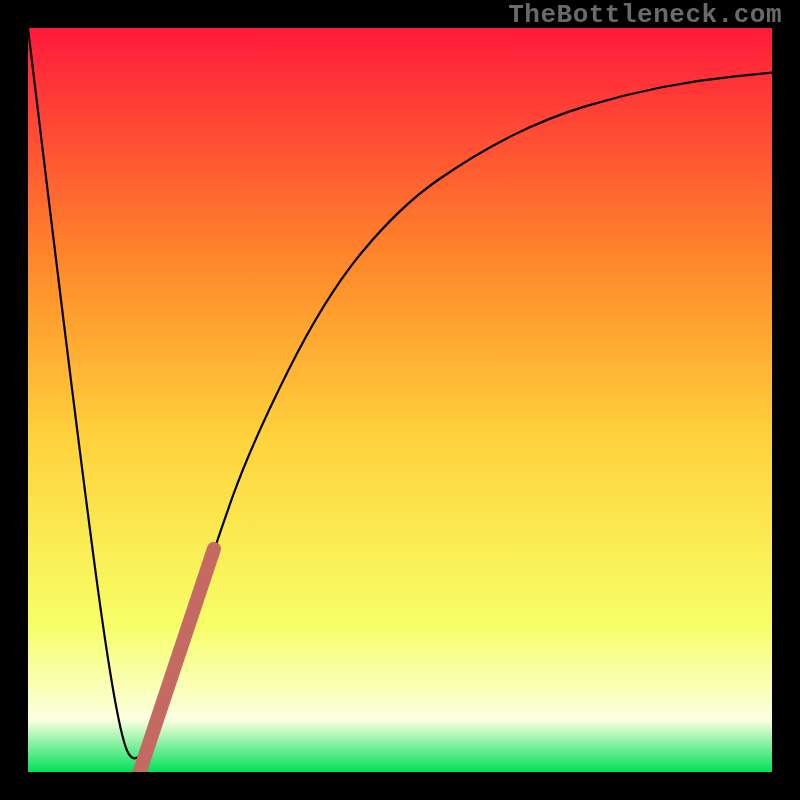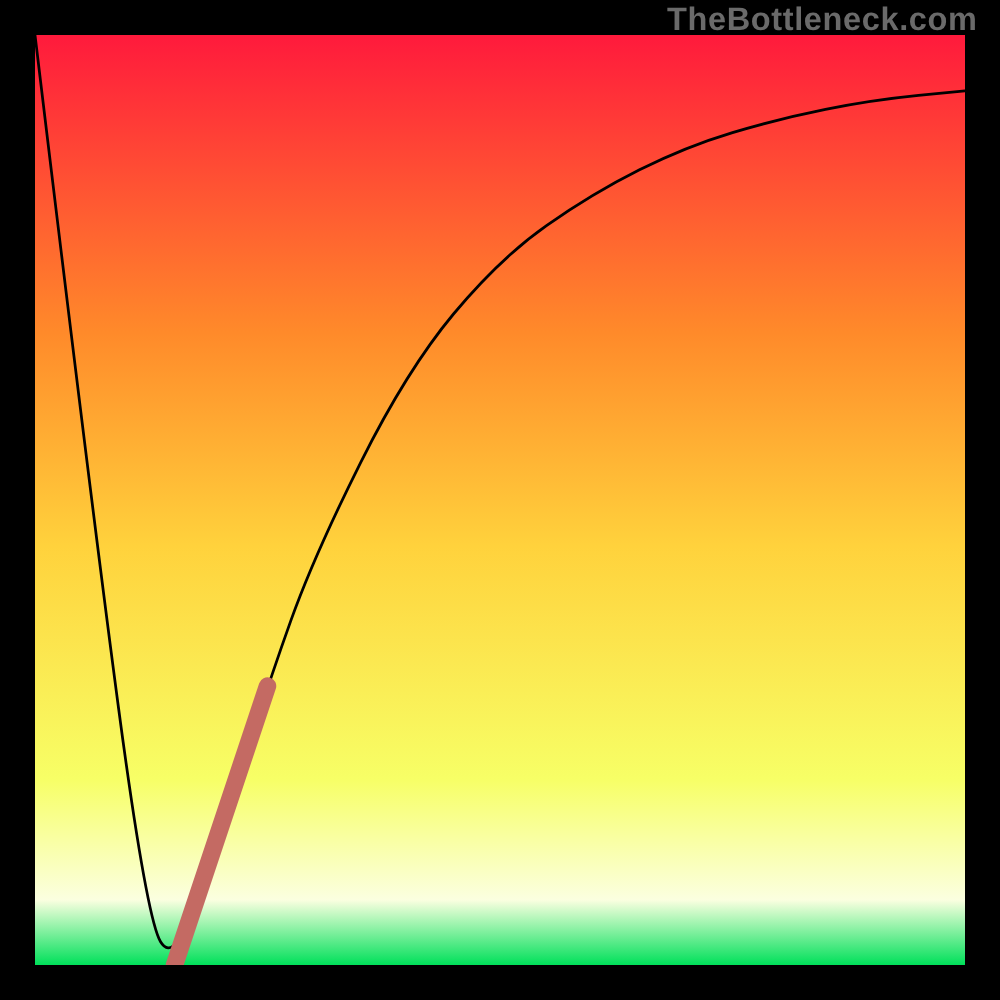--- a/index.html
+++ b/index.html
@@ -13,21 +13,21 @@
   .frame {
     position: relative;
     width: 800px;
     height: 800px;
     background: #000;
   }
   .watermark {
     position: absolute;
     top: 0;
     right: 18px;
-    font-family: Liberation Sans, sans-serif;
+    font-family: Liberation Mono, monospace;
     font-size: 26px;
     font-weight: 600;
     color: #6a6a6a;
     letter-spacing: 0.5px;
     user-select: none;
   }
   svg.plot {
     position: absolute;
     left: 28px;
     top: 28px;

